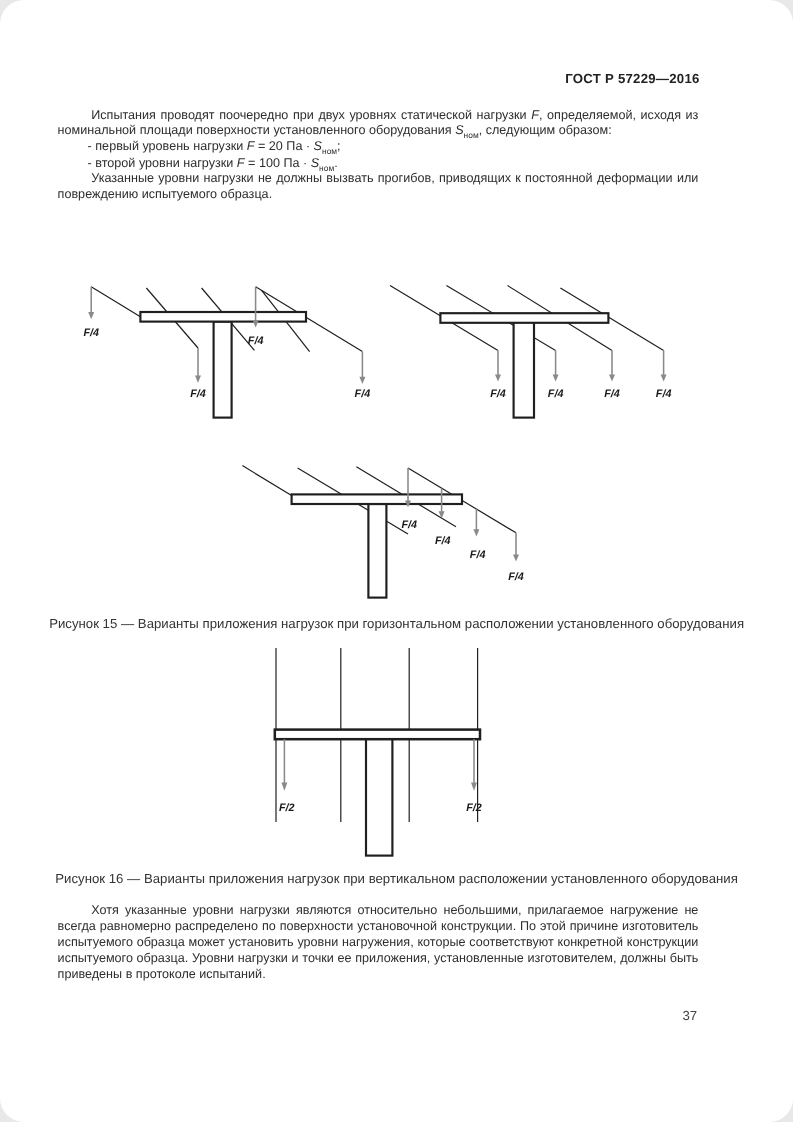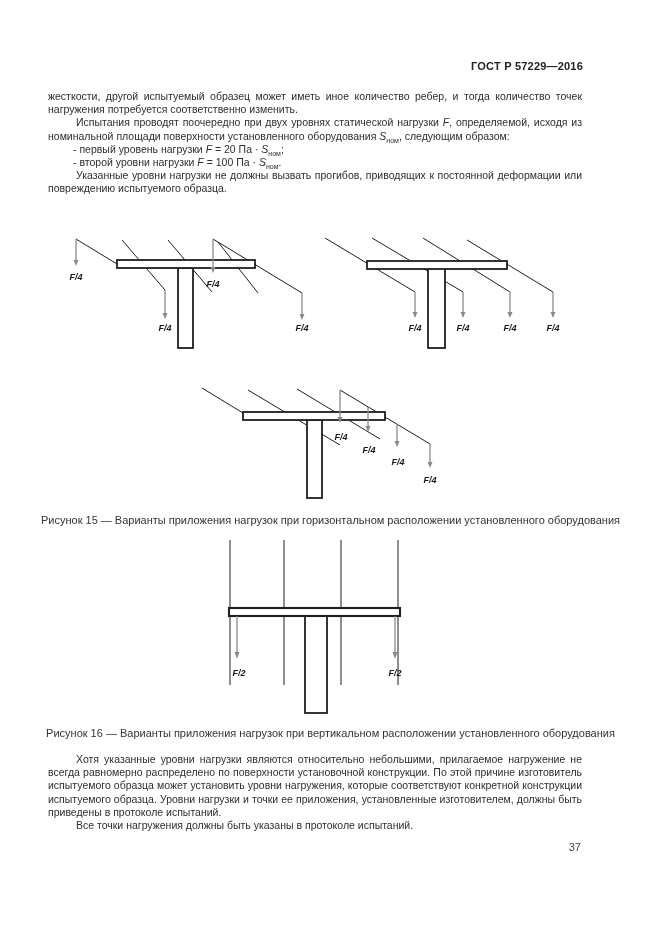--- a/index.html
+++ b/index.html
@@ -1,19 +1,20 @@
 <!DOCTYPE html>
 <html><head>
 <meta charset="utf-8">
 <style>
   html,body{margin:0;padding:0;background:#e8e8e8;}
   .page{
     position:relative; width:661px; height:935px; background:#ffffff;
     font-family:"Liberation Sans", sans-serif; overflow:hidden;
     margin:0 auto;
+    border-radius:20px;
   }
   .hdr{
     position:absolute; top:60px; right:78px;
     font-size:11px; font-weight:bold; color:#222; letter-spacing:.2px;
   }
   .tb{
     position:absolute; left:48px; width:534px;
     font-size:10.5px; line-height:13.2px; color:#2e2e2e;
     text-align:justify;
   }
@@ -51,21 +52,20 @@
   }
 </style>
 </head>
 <body>
 
 <div class="page">
 
   <div class="hdr">ГОСТ Р 57229—2016</div>
 
   <div class="tb tb1">
-    <p class="noindent">жесткости, другой испытуемый образец может иметь иное количество ребер, и тогда количество точек нагружения потребуется соответственно изменить.</p>
     <p><span>Испытания проводят поочередно при двух уровнях статической нагрузки </span><i>F</i><span>, определяемой, исходя из номинальной площади поверхности установленного оборудования </span><i>S</i><sub>ном</sub><span>, следующим образом:</span></p>
     <p class="listitem"><span>- первый уровень нагрузки </span><i>F</i><span> = 20 Па · </span><i>S</i><sub>ном</sub><span>;</span></p>
     <p class="listitem"><span>- второй уровни нагрузки </span><i>F</i><span> = 100 Па · </span><i>S</i><sub>ном</sub><span>.</span></p>
     <p>Указанные уровни нагрузки не должны вызвать прогибов, приводящих к постоянной деформации или повреждению испытуемого образца.</p>
   </div>
 
   <svg class="d1" width="260" height="135" viewBox="0 0 260 135">
     <g>
       <line class="blk" x1="21" y1="14" x2="62" y2="39"></line>
       <line class="blk" x1="67" y1="15" x2="110" y2="65"></line>
@@ -179,18 +179,17 @@
         <polygon class="ah" points="242.5,117 247.5,117 245,124"></polygon>
     </g>
     <text class="lbl" x="89" y="141">F/2</text>
     <text class="lbl" x="245" y="141">F/2</text>
   </svg>
 
   <div class="caption cap16">Рисунок 16 — Варианты приложения нагрузок при вертикальном расположении установленного оборудования</div>
 
   <div class="tb tb2">
     <p>Хотя указанные уровни нагрузки являются относительно небольшими, прилагаемое нагружение не всегда равномерно распределено по поверхности установочной конструкции. По этой причине изготовитель испытуемого образца может установить уровни нагружения, которые соответствуют конкретной конструкции испытуемого образца. Уровни нагрузки и точки ее приложения, установленные изготовителем, должны быть приведены в протоколе испытаний.</p>
-    <p>Все точки нагружения должны быть указаны в протоколе испытаний.</p>
   </div>
 
   <div class="pagenum">37</div>
 
 </div>
 
 </body></html>

